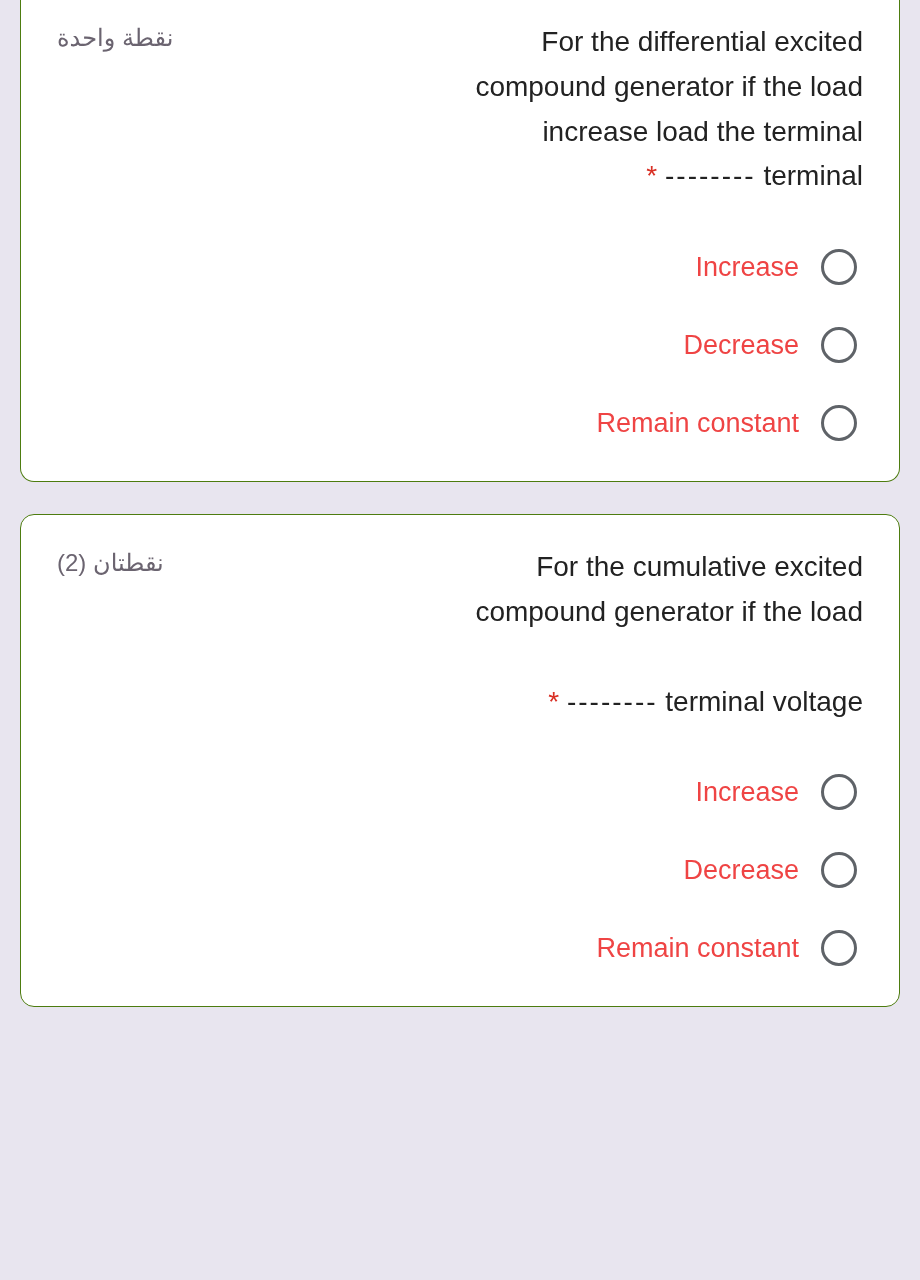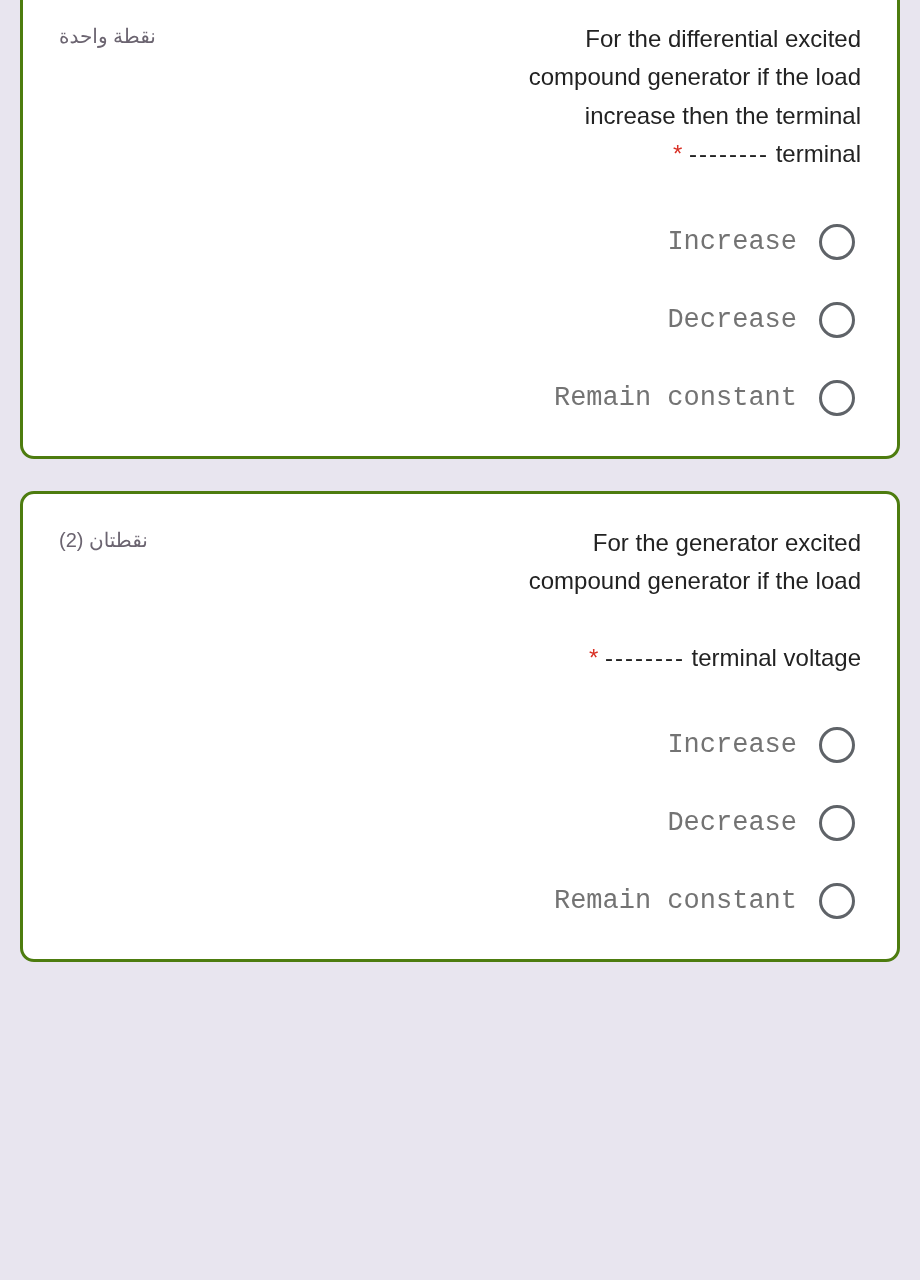--- a/index.html
+++ b/index.html
@@ -5,44 +5,44 @@
   * { box-sizing: border-box; margin: 0; padding: 0; }
   body {
     background: #e8e5ef;
     font-family: Arial, 'Helvetica Neue', sans-serif;
     width: 920px;
     height: 1280px;
     padding: 0 20px;
   }
   .question-card {
     background: #ffffff;
-    border: 3px solid #4d7c0f;
+    border: 1px solid #4d7c0f;
     border-radius: 14px;
     padding: 30px 36px 40px 36px;
     margin-bottom: 32px;
   }
   .question-card.first { border-top: none; border-top-left-radius: 0; border-top-right-radius: 0; padding-top: 20px;}
   .question-header {
     display: flex;
     flex-direction: row;
     align-items: flex-start;
     gap: 30px;
     margin-bottom: 50px;
   }
   .points-badge {
     color: #6b6470;
-    font-size: 20px;
+    font-size: 24px;
     white-space: nowrap;
     padding-top: 4px;
     flex-shrink: 0;
   }
   .question-text {
     flex: 1;
     text-align: right;
-    font-size: 24px;
+    font-size: 28px;
     color: #222;
     line-height: 1.6;
   }
   .required {
     color: #d93025;
   }
   .blank {
     letter-spacing: 2px;
   }
   .options {
@@ -54,41 +54,40 @@
   }
   .option-row {
     display: flex;
     flex-direction: row;
     align-items: center;
     gap: 22px;
     cursor: pointer;
   }
   .option-label {
     font-size: 27px;
-    color: #737373;
-    font-family: Liberation Mono, monospace;
+    color: #ef4444;
   }
   .radio {
     width: 36px;
     height: 36px;
     border: 3px solid #5f6368;
     border-radius: 50%;
     flex-shrink: 0;
   }
 </style>
 </head>
 <body>
 
 <div class="question-card first">
   <div class="question-header">
     <div class="points-badge">نقطة واحدة</div>
     <div class="question-text">
       <span>For the differential excited</span><br>
       <span>compound generator if the load</span><br>
-      <span>increase then the terminal</span><br>
+      <span>increase load the terminal</span><br>
       <span class="required">*</span>
       <span> </span>
       <span class="blank">--------</span>
       <span> </span>
       <span>terminal</span>
     </div>
   </div>
   <div class="options">
     <div class="option-row">
       <span class="option-label">Increase</span>
@@ -102,21 +101,21 @@
       <span class="option-label">Remain constant</span>
       <span class="radio"></span>
     </div>
   </div>
 </div>
 
 <div class="question-card">
   <div class="question-header">
     <div class="points-badge">نقطتان (2)</div>
     <div class="question-text">
-      <span>For the generator excited</span><br>
+      <span>For the cumulative excited</span><br>
       <span>compound generator if the load</span><br>
       <br>
       <span class="required">*</span>
       <span> </span>
       <span class="blank">--------</span>
       <span> </span>
       <span>terminal voltage</span>
     </div>
   </div>
   <div class="options">

